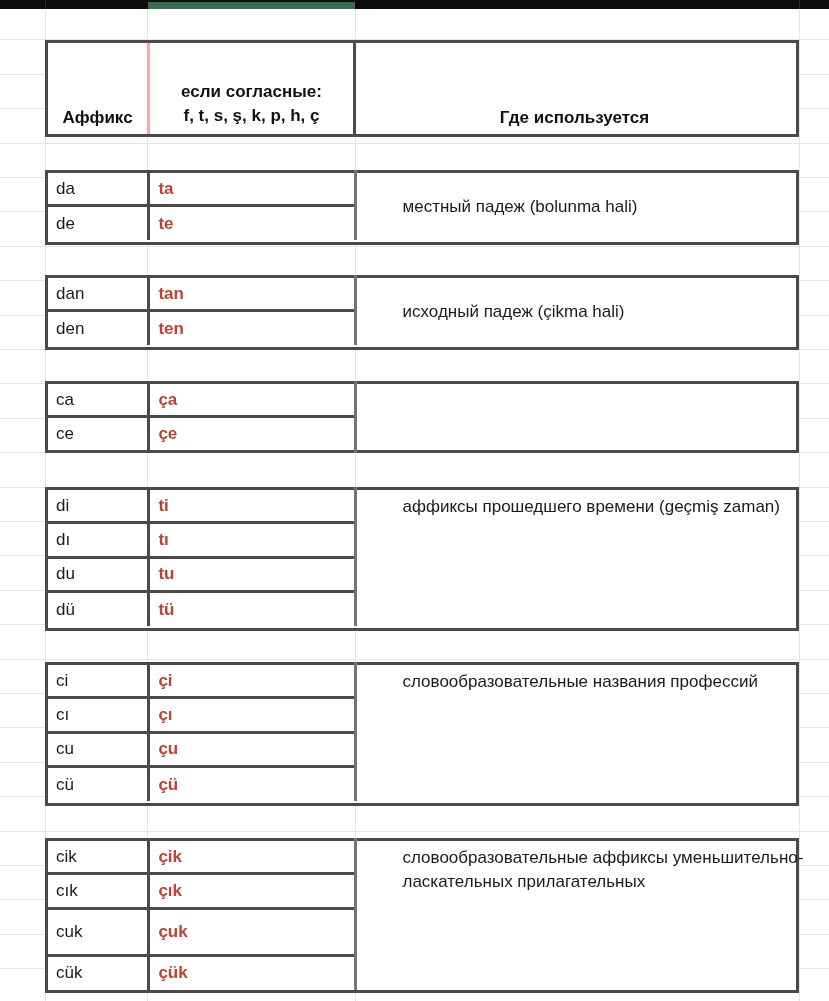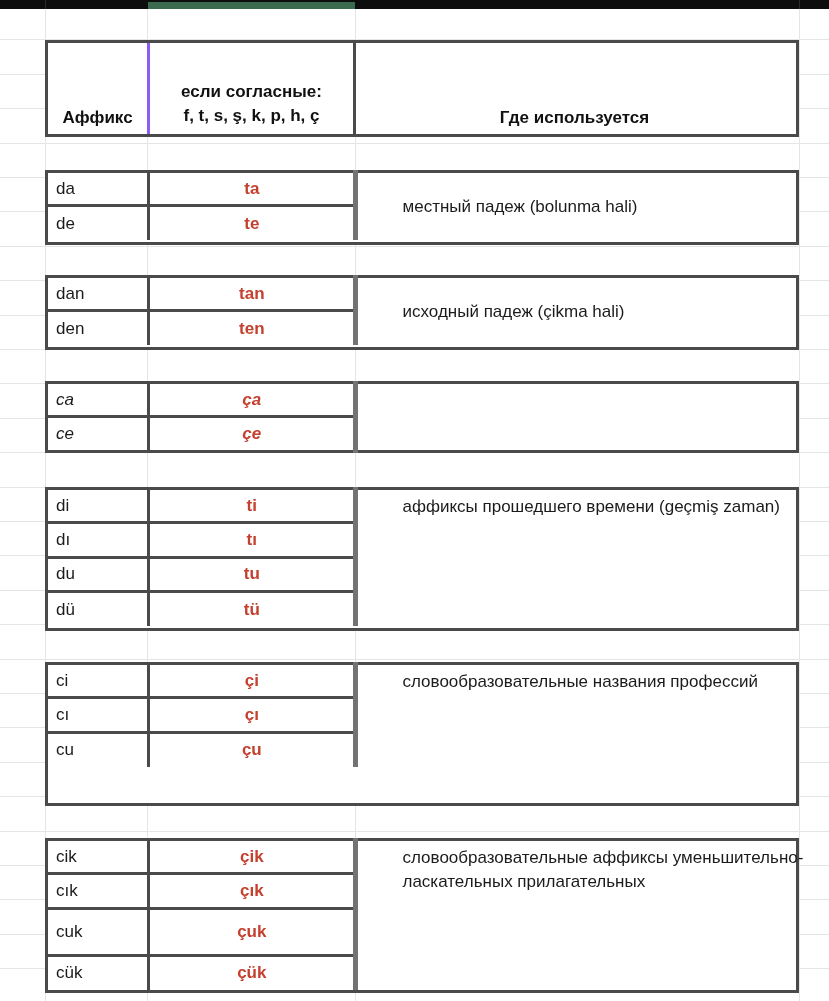--- a/index.html
+++ b/index.html
@@ -81,21 +81,21 @@
   .cell {
     display: table-cell;
     vertical-align: middle;
     box-sizing: border-box;
     padding: 0 8px;
     font-size: 17px;
     color: #1b1b1b;
     line-height: 1.18;
   }
   .c-affix  { width: 102px; border-right: 3px solid #4a4a4a; }
-  .c-var    { width: 206px; border-right: 5px solid #737373; color: #c4402f; font-weight: bold; text-align: center; }
+  .c-var    { width: 206px; border-right: 3px solid #737373; color: #c4402f; font-weight: bold; }
   .c-use    { width: 440px; }
 
   .trow + .trow .c-affix,
   .trow + .trow .c-var {
     border-top: 3px solid #4a4a4a;
   }
 
   
   .use-text {
     position: absolute;
@@ -133,21 +133,21 @@
   #thead-block .h-cell {
     box-sizing: border-box;
     display: flex;
     align-items: flex-end;
     justify-content: center;
     font-weight: bold;
     font-size: 17px;
     color: #111111;
     padding-bottom: 6px;
   }
-  .h-affix { width: 102px; border-right: 3px solid #8b5cf6; }
+  .h-affix { width: 102px; border-right: 3px solid #fca5a5; }
   .h-var   { width: 206px; border-right: 3px solid #4a4a4a; color: #c4402f; text-align: center; line-height: 1.42; padding-bottom: 4px; }
   .h-use   { width: 437px; }
   .h-var .vline { display: block; }
 </style>
 </head>
 <body>
 
 <div id="sheet-grid">
     <div class="grid-v" style="left: 45px;"></div>
     <div class="grid-v" style="left: 147px;"></div>
@@ -225,21 +225,21 @@
         <div class="cell c-var">tan</div>
         <div class="cell c-use"></div>
       </div>
       <div class="trow">
         <div class="cell c-affix" style="height: 34.4px;">den</div>
         <div class="cell c-var">ten</div>
         <div class="cell c-use"></div>
       </div>
       <div class="use-text mid">исходный падеж (çikma hali)</div>
     </div>
-    <div class="tbl" style="top: 381px; height: 60px; font-style: italic;">
+    <div class="tbl" style="top: 381px; height: 60px;">
       <div class="trow">
         <div class="cell c-affix" style="height: 34.4px;">ca</div>
         <div class="cell c-var">ça</div>
         <div class="cell c-use"></div>
       </div>
       <div class="trow">
         <div class="cell c-affix" style="height: 34.4px;">ce</div>
         <div class="cell c-var">çe</div>
         <div class="cell c-use"></div>
       </div>
@@ -276,20 +276,25 @@
       <div class="trow">
         <div class="cell c-affix" style="height: 34.4px;">cı</div>
         <div class="cell c-var">çı</div>
         <div class="cell c-use"></div>
       </div>
       <div class="trow">
         <div class="cell c-affix" style="height: 34.4px; border-radius: 6px;">cu</div>
         <div class="cell c-var">çu</div>
         <div class="cell c-use"></div>
       </div>
+      <div class="trow">
+        <div class="cell c-affix" style="height: 34.4px;">cü</div>
+        <div class="cell c-var">çü</div>
+        <div class="cell c-use"></div>
+      </div>
       <div class="use-text">словообразовательные названия профессий</div>
     </div>
     <div class="tbl" style="top: 838px; height: 143.6px;">
       <div class="trow">
         <div class="cell c-affix" style="height: 34.4px;">cik</div>
         <div class="cell c-var">çik</div>
         <div class="cell c-use"></div>
       </div>
       <div class="trow">
         <div class="cell c-affix" style="height: 34.4px;">cık</div>

